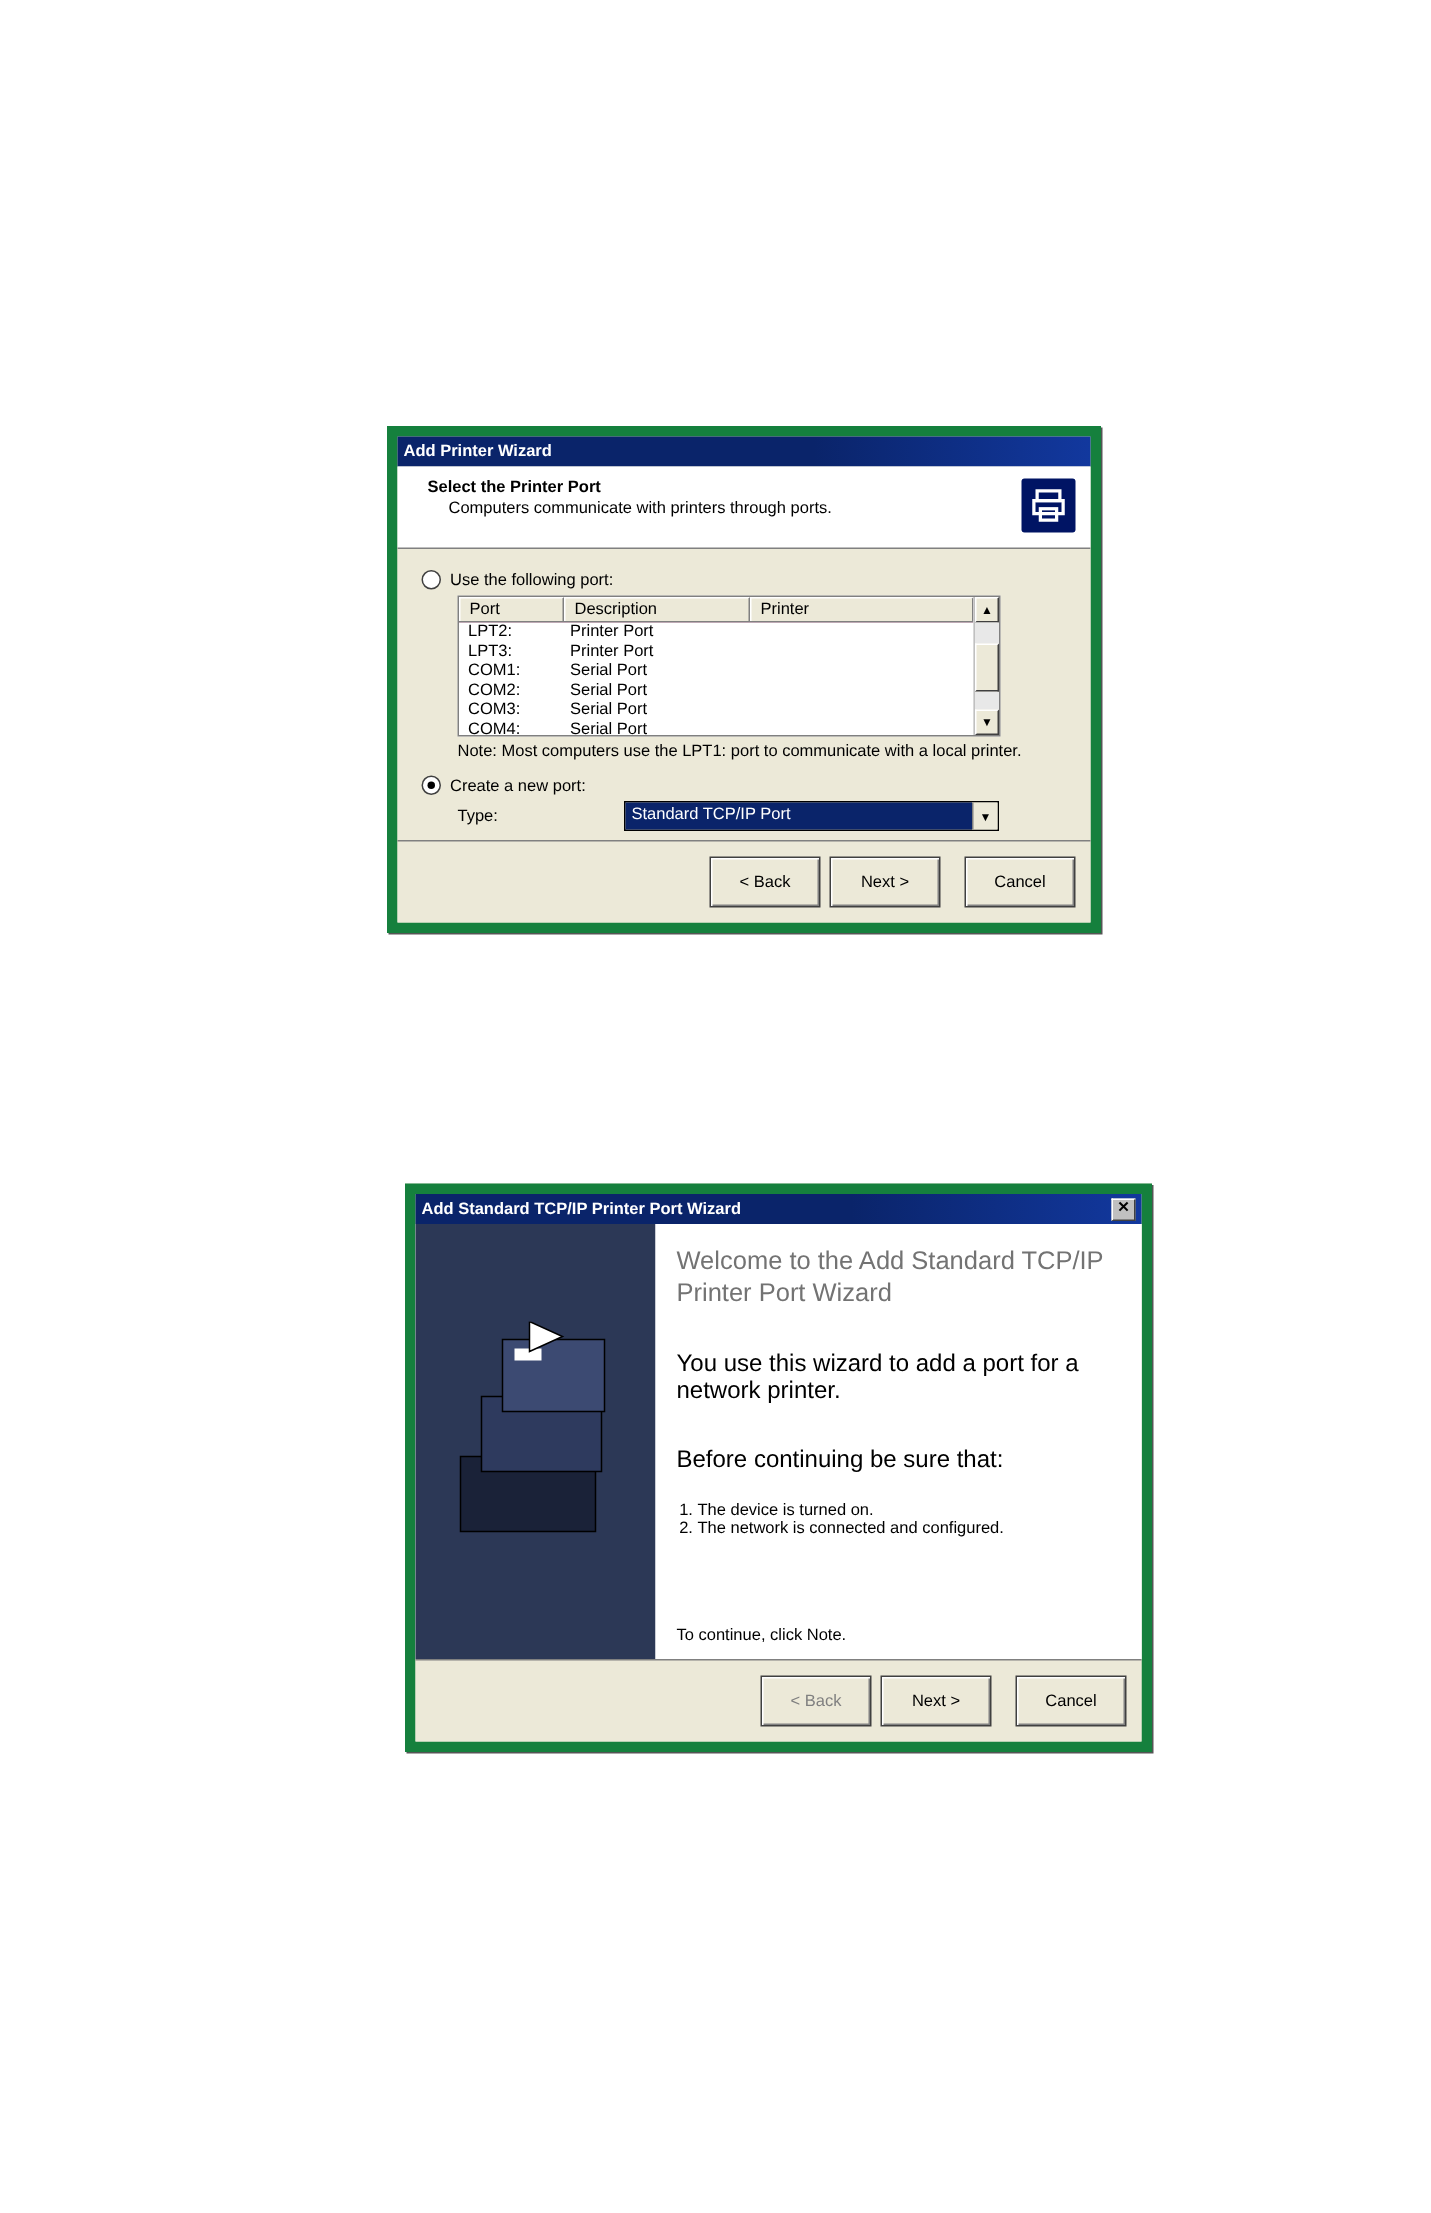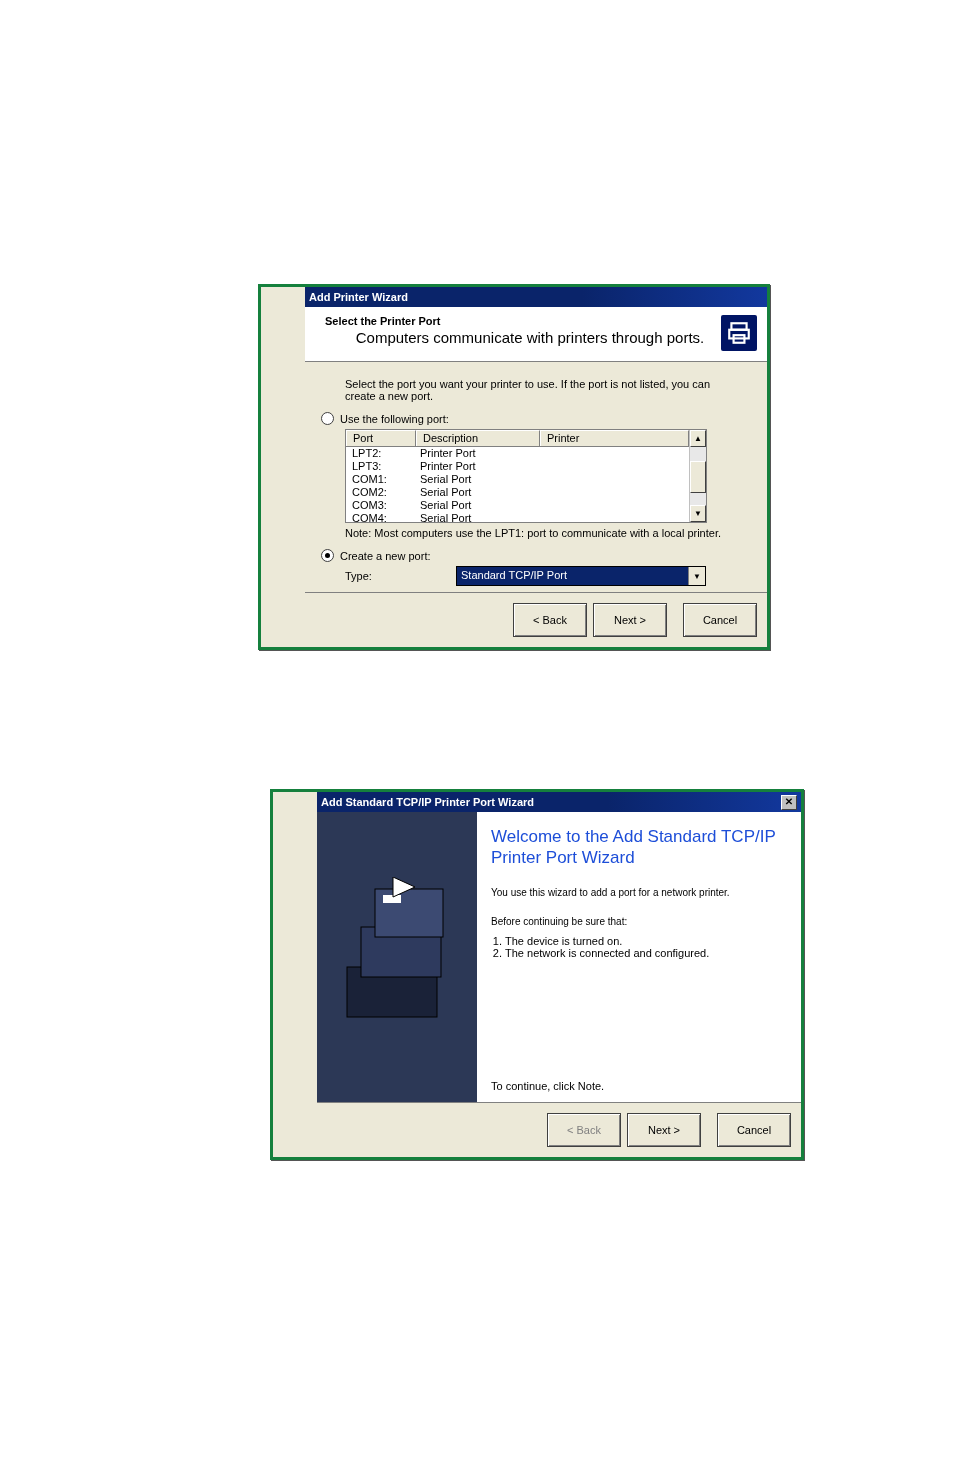--- a/index.html
+++ b/index.html
@@ -7,24 +7,23 @@
   padding: 0;
   background: #fff;
   font-family: Tahoma, "MS Sans Serif", Arial, sans-serif;
   font-size: 11px;
   color: #000;
   width: 954px;
   height: 1475px;
 }
 .dialog {
   position: absolute;
-  border: 3px solid #15803d;
+  border: 7px solid #15803d;
   background: #ece9d8;
   box-shadow: 1px 1px 0 #555;
-  padding-left: 44px;
 }
 .titlebar {
   background: linear-gradient(to right, #0a246a, #0a246a 60%, #12389e);
   color: #fff;
   font-weight: bold;
   font-size: 11px;
   padding: 3px 4px 3px 4px;
   display: flex;
   justify-content: space-between;
   align-items: center;
@@ -46,21 +45,21 @@
 .header-white {
   background: #fff;
   padding: 8px 10px 10px 20px;
   display: flex;
   justify-content: space-between;
   align-items: flex-start;
   border-bottom: 1px solid #808080;
 }
 .header-texts { flex: 1; }
 .header-title { font-weight: bold; font-size: 11px; }
-.header-sub { font-size: 15px; margin-left: 14px; margin-top: 2px; text-align: center; }
+.header-sub { font-size: 11px; margin-left: 14px; margin-top: 2px; }
 .printer-icon {
   width: 36px; height: 36px;
   background: #001464;
   border-radius: 2px;
   display: flex; align-items:center; justify-content:center;
   color:#fff;
 }
 .printer-icon svg { width: 26px; height: 26px; }
 .content-area { padding: 10px 30px 6px 30px; background: #ece9d8; }
 .instruction { margin: 6px 10px 10px 10px; }
@@ -149,22 +148,22 @@
 .wizard-body { display:flex; background:#fff; }
 .wizard-side {
   width:160px; height:290px;
   background:#2c3856;
   display:flex; align-items:center; justify-content:center;
 }
 .wizard-side-img {
   width: 120px; height: 160px;
 }
 .wizard-main { flex:1; padding: 14px 14px 10px 14px; background:#fff; display:flex; flex-direction:column; }
-.wizard-heading { font-family: Verdana, Tahoma, sans-serif; font-size: 17px; color:#1d4ed8; margin-bottom:12px; line-height:1.25;}
-.wizard-para { margin: 6px 0; font-size:10px; }
+.wizard-heading { font-family: Verdana, Tahoma, sans-serif; font-size: 17px; color:#737373; margin-bottom:12px; line-height:1.25;}
+.wizard-para { margin: 16px 0; font-size:16px; }
 .wizard-list { margin: 2px 0 0 0; padding:0 0 0 14px; font-size:11px; }
 .wizard-continue { margin-top:auto; font-size:11px; }
 </style>
 </head>
 <body>
 
 <div class="dialog" style="left:258px; top:284px; width:462px;">
   <div class="titlebar">
     <span>Add Printer Wizard</span>
   </div>
@@ -175,21 +174,20 @@
     </div>
     <div class="printer-icon">
       <svg viewBox="0 0 24 24" fill="none" stroke="#fff" stroke-width="2">
         <rect x="5" y="3" width="14" height="6"></rect>
           <rect x="3" y="9" width="18" height="8"></rect>
           <rect x="7" y="14" width="10" height="7"></rect>
       </svg>
     </div>
   </div>
   <div class="content-area">
-    <div class="instruction">Select the port you want your printer to use.  If the port is not listed, you can create a new port.</div>
 
     <div class="radio-row">
       <span class="radio"></span>
       <span>Use the following port:</span>
     </div>
 
     <div class="port-table">
       <div class="port-table-inner">
         <div class="port-header-row">
           <div class="port-header-cell col-port">Port</div>

